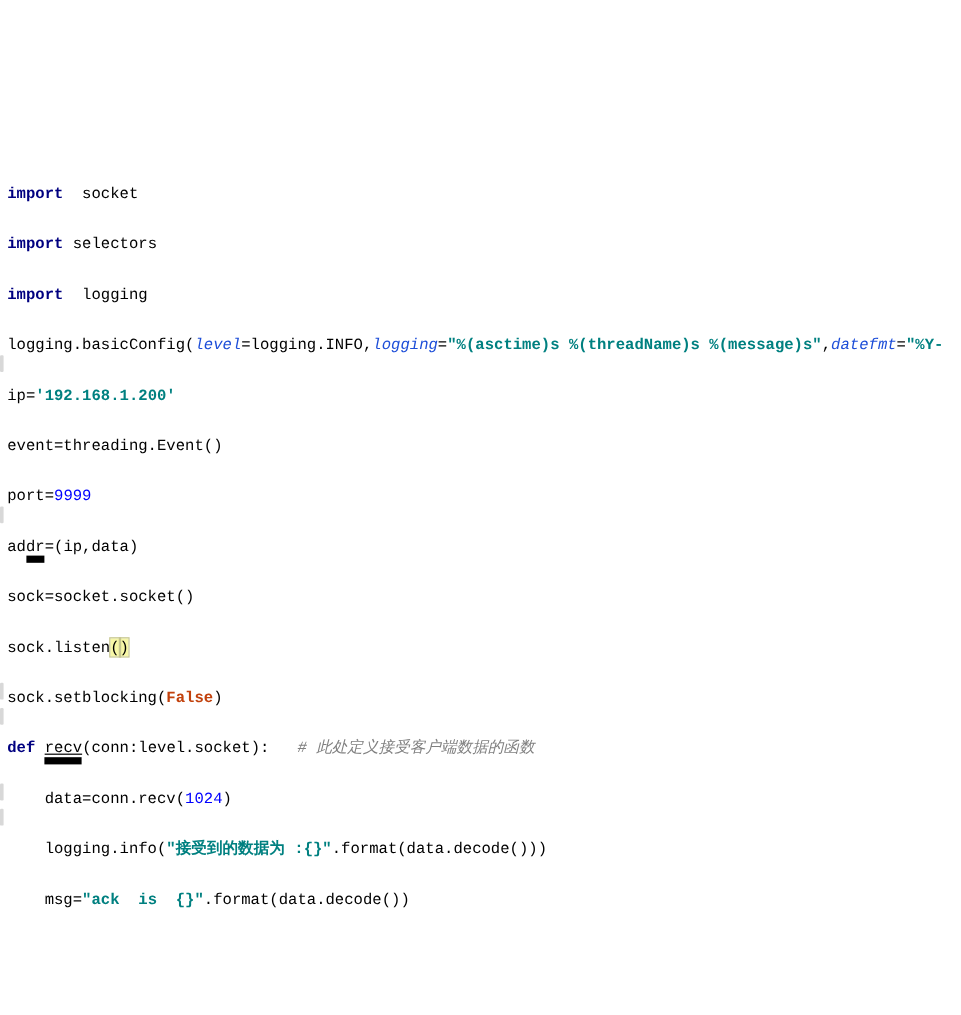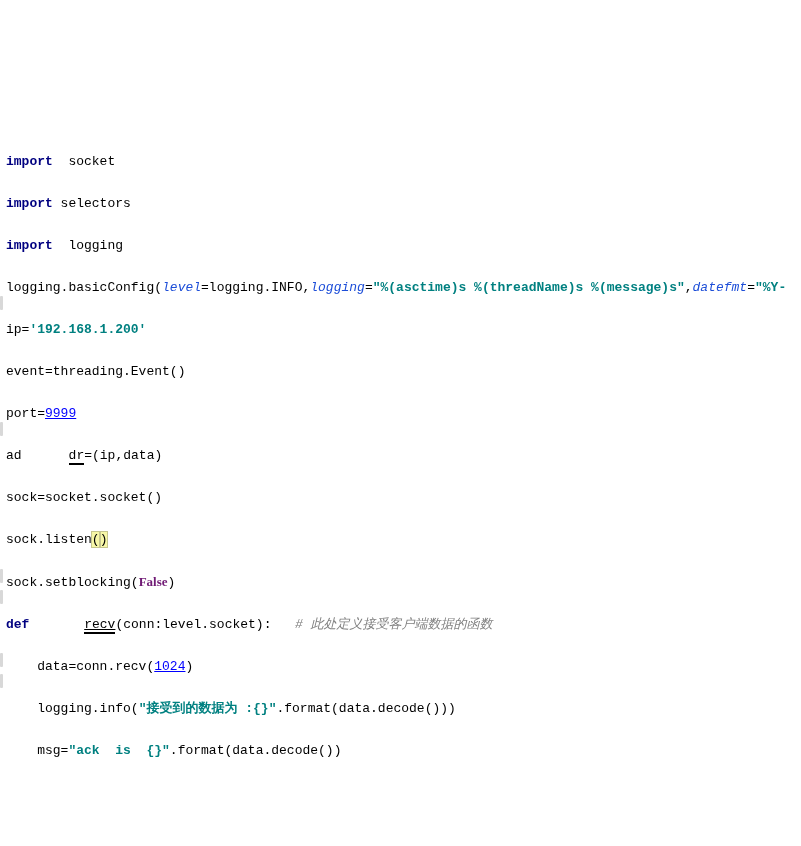--- a/index.html
+++ b/index.html
@@ -11,27 +11,27 @@
     background: #ffffff;
     color: #000000;
     white-space: pre;
     overflow: hidden;
     position: relative;
   }
   .line { display: block; }
   .kw { color: #000080; font-weight: bold; }
   .builtin { color: #1d4ed8; font-style: italic; }
   .str { color: #008080; font-weight: bold; }
-  .num { color: #0000ff; text-decoration: underline; }
+  .num { color: #0000ff; }
   .comment { color: #808080; font-style: italic; }
   .funcdef { color: #000000; text-decoration: underline; }
-  .bool { color: #701a75; font-weight: bold; font-family: Liberation Serif, serif; }
+  .bool { color: #c2410c; font-weight: bold; }
   .gutter { position:absolute; left:0; top:0; bottom:0; width:4px; }
   .gutter .mark { position:absolute; left:0; width:3px; height:14px; background:#d8d8d8; border-radius:1px; }
-  .underline-var { border-bottom:2px solid #000000;margin-left:47px; }
+  .underline-var { border-bottom:6px solid #000000; }
   .box-paren { background:#f7f7a6; outline:1px solid #c6c68f; }
 </style>
 </head>
 <body>
 
 
 
 <div class="gutter">
   <div class="mark" style="top:296px"></div>
   <div class="mark" style="top:422px"></div>

